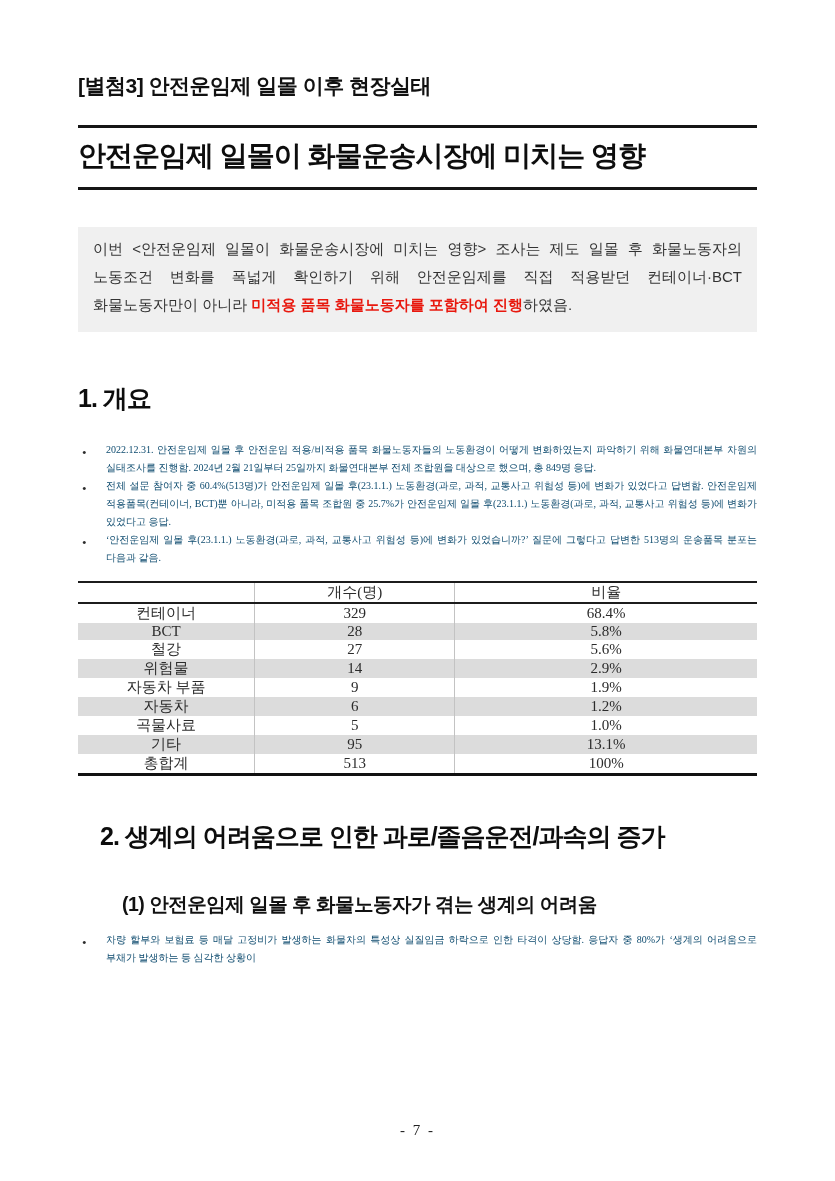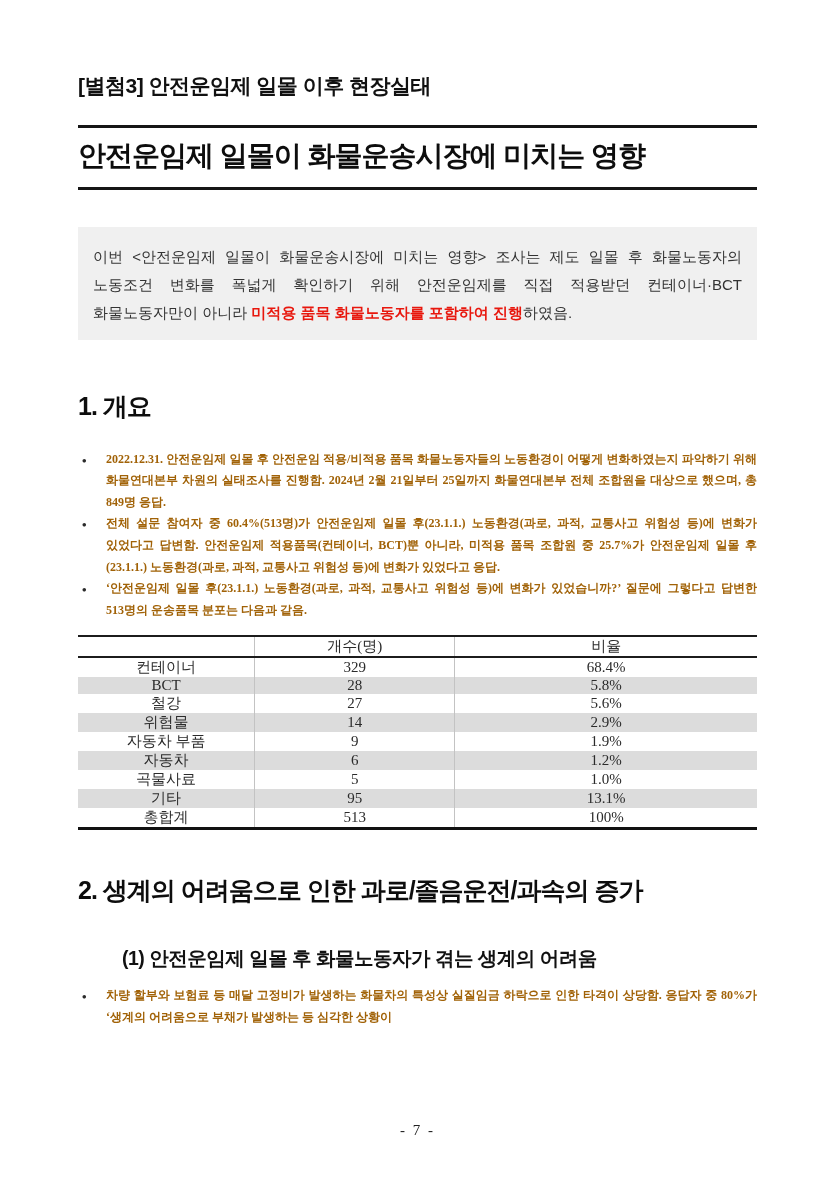--- a/index.html
+++ b/index.html
@@ -34,21 +34,21 @@
     font-weight: 800;
     font-size: 28px;
     color: #0d0d0d;
     text-align: left;
     letter-spacing: -1px;
   }
 
   .intro-box {
     margin-top: 37px;
     background: #f0f0f0;
-    padding: 16px 15px 13px 15px;
+    padding: 8px 15px 13px 15px;
     font-family: "Liberation Sans", "DejaVu Sans", sans-serif;
     font-size: 15px;
     line-height: 1.86;
     color: #333;
     text-align: justify;
     word-break: keep-all;
   }
   .intro-box .red { color: #e8170d; font-weight: 700; }
 
   h1.sec {
@@ -60,26 +60,25 @@
     letter-spacing: -1px;
   }
 
   ul.bullets {
     list-style: none;
     margin-top: 26px;
   }
   ul.bullets li {
     position: relative;
     padding-left: 28px;
-    font-size: 12px;
+    font-size: 10px;
     line-height: 1.8;
     text-align: justify;
     word-break: keep-all;
-    color: #a16207;
-    font-weight: bold;
+    color: #0c4a6e;
   }
   ul.bullets li::before {
     content: "\2022";
     position: absolute;
     left: 4px;
     top: 0;
     font-size: 13px;
     color: #2b2b2b;
   }
 
@@ -98,21 +97,21 @@
     vertical-align: middle;
     font-weight: normal;
     padding: 0 4px;
   }
   table.survey-table th:nth-child(1), table.survey-table td:nth-child(1) { width: 26%; border-right: 1px solid #c3c3c3; }
   table.survey-table th:nth-child(2), table.survey-table td:nth-child(2) { width: 29.5%; border-right: 1px solid #c3c3c3; }
   table.survey-table th:nth-child(3), table.survey-table td:nth-child(3) { width: 44.5%; }
   table.survey-table thead tr { border-bottom: 2px solid #1c1c1c; }
   table.survey-table tbody tr:nth-child(even) { background: #dcdcdc; }
 
-  h1.sec2 { margin-top: 44px; }
+  h1.sec2 { margin-top: 44px; margin-left: 22px; }
 
   h2.subsec {
     margin-top: 38px;
     font-family: "Liberation Sans", "DejaVu Sans", sans-serif;
     font-weight: 700;
     font-size: 19.5px;
     color: #111;
     letter-spacing: -0.5px;
     margin-left: 44px;
   }

